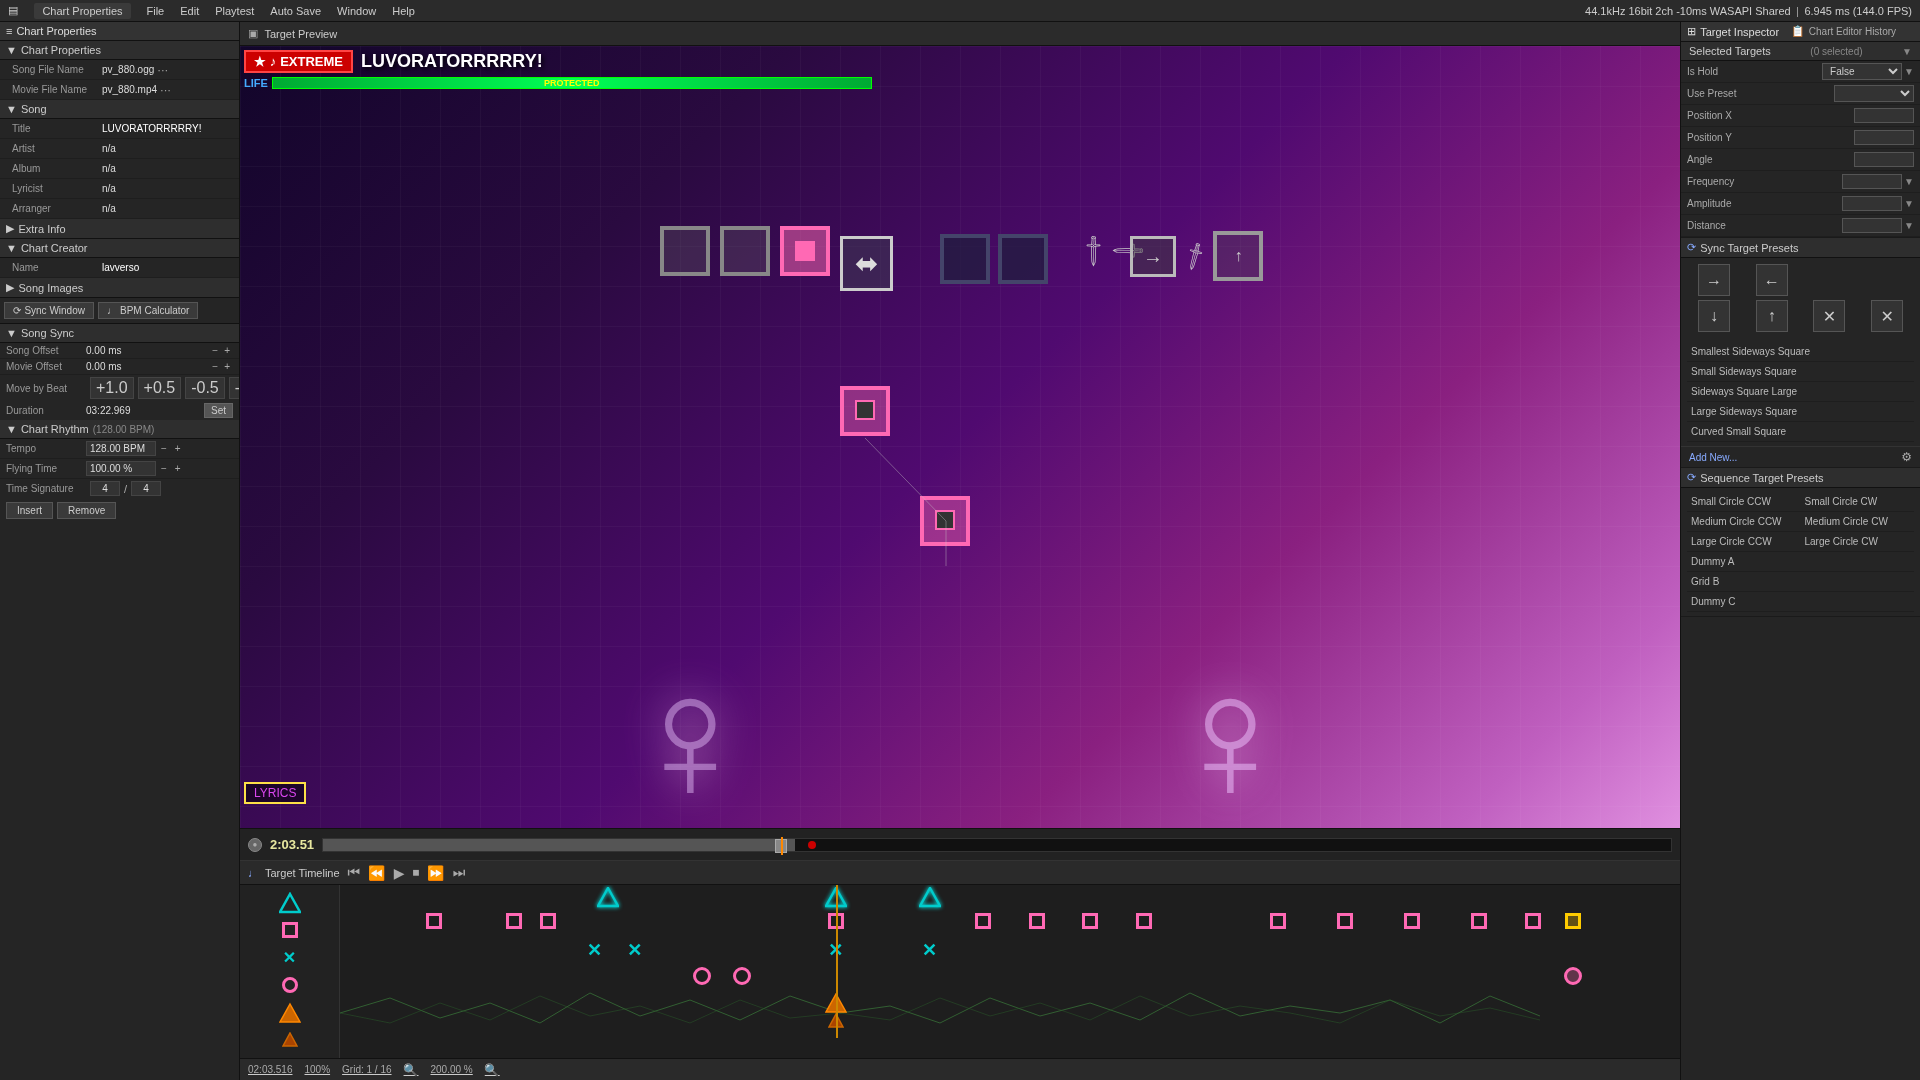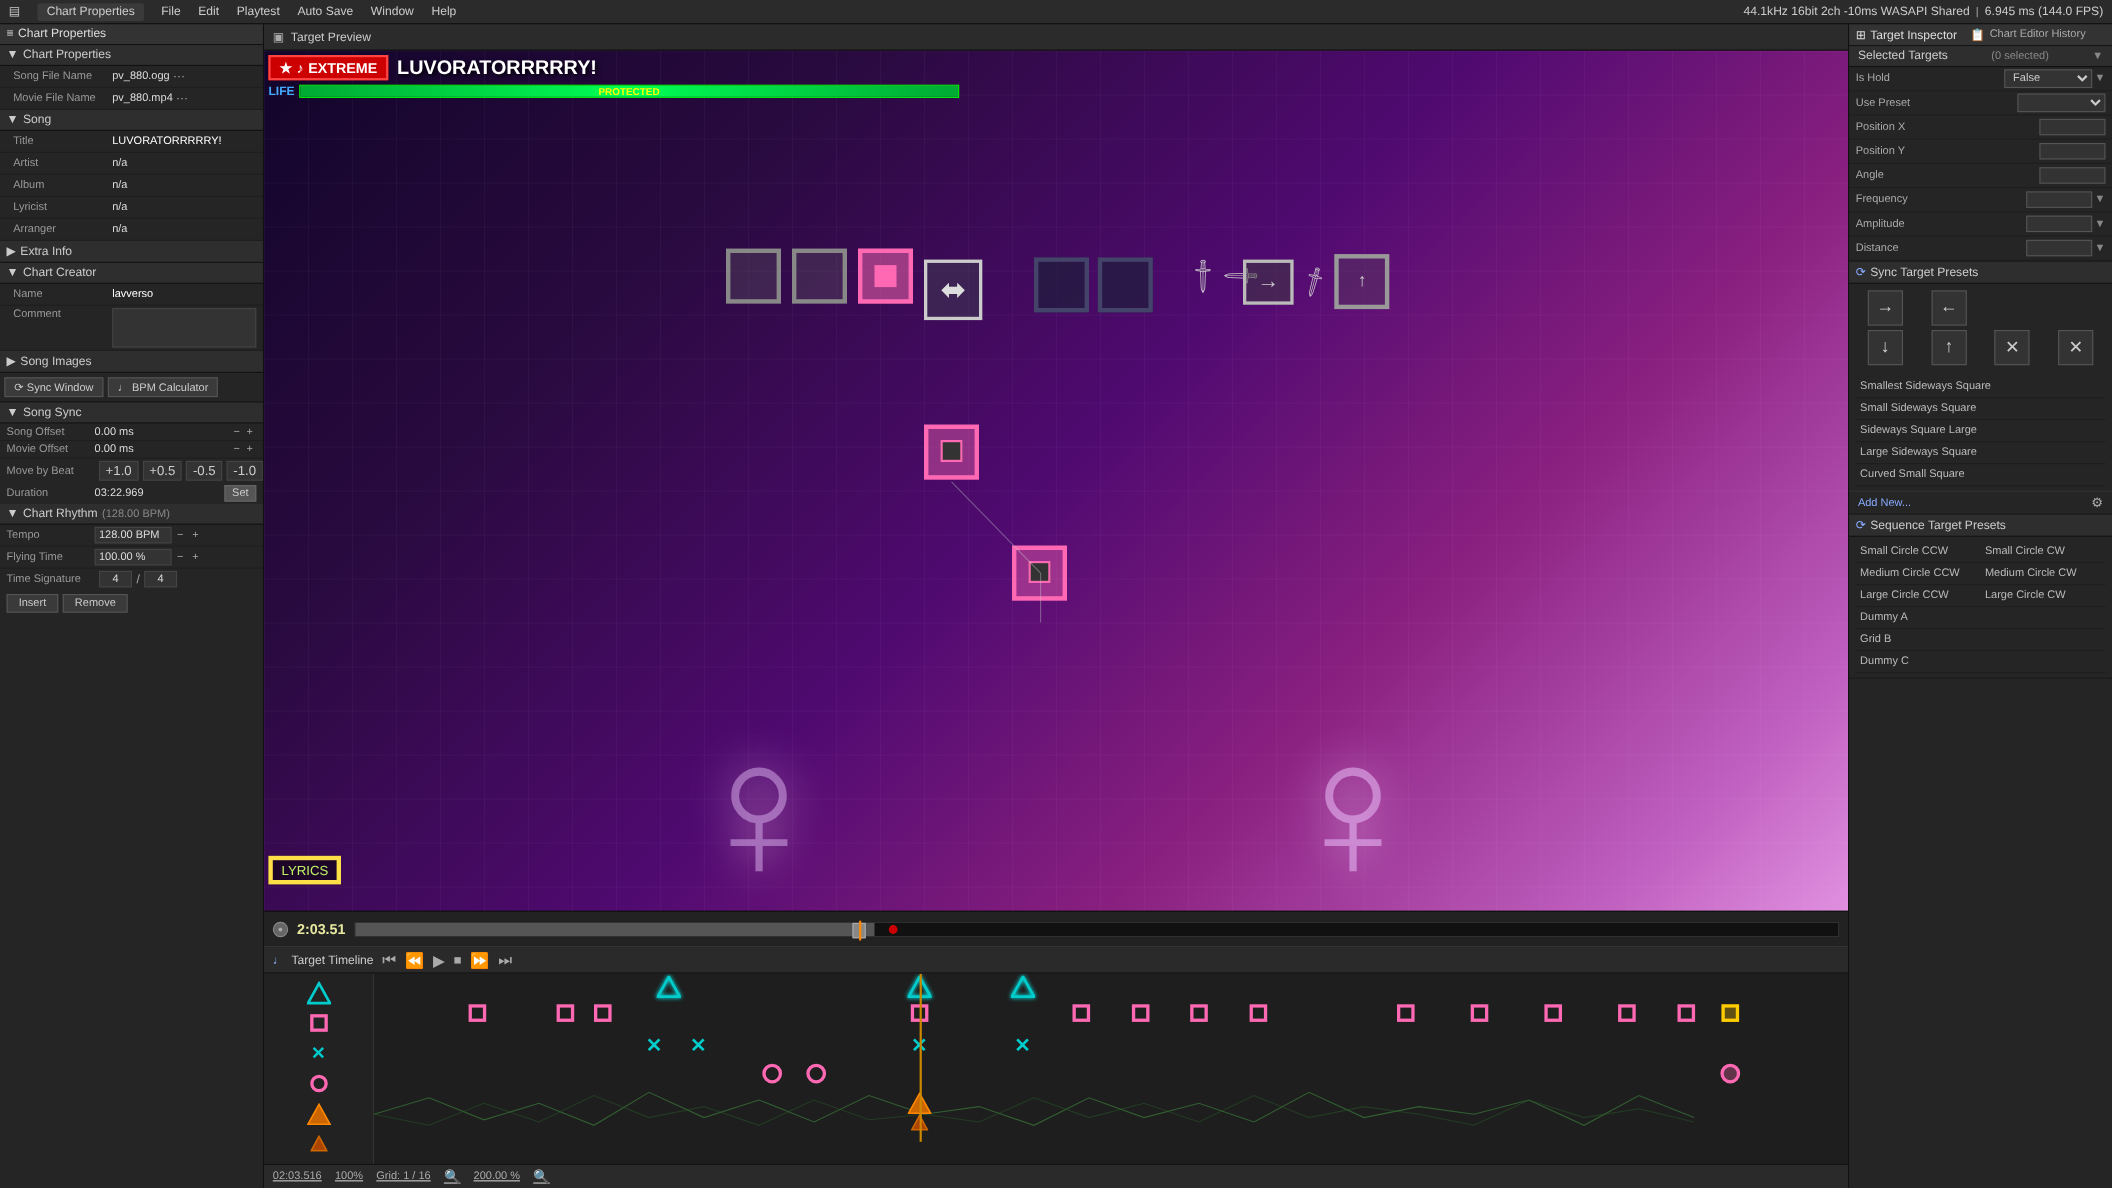--- a/index.html
+++ b/index.html
@@ -20,21 +20,21 @@
     .prop-row { display: flex; align-items: center; padding: 2px 6px 2px 12px; border-bottom: 1px solid #1e1e1e; min-height: 20px; }
     .prop-label { color: #999; min-width: 90px; font-size: 10px; }
     .prop-value-text { color: #ddd; font-size: 10px; }
     .three-dot { color: #aaa; cursor: pointer; padding: 0 3px; }
     .sync-btn { background: #3a3a3a; border: 1px solid #555; color: #ccc; padding: 2px 8px; font-size: 10px; cursor: pointer; display: flex; align-items: center; gap: 3px; }
     .offset-row { display: flex; align-items: center; padding: 2px 6px; border-bottom: 1px solid #1e1e1e; }
     .offset-label { color: #999; min-width: 80px; font-size: 10px; }
     .offset-value { color: #ddd; font-size: 10px; flex: 1; }
     .offset-btn { color: #aaa; padding: 0 3px; cursor: pointer; font-size: 10px; }
     .beat-row { display: flex; align-items: center; padding: 2px 6px; gap: 4px; }
-    .beat-btn { background: #333; border: 1px solid #444; color: #ccc; padding: 1px 5px; font-size: 12px; cursor: pointer; }
+    .beat-btn { background: #333; border: 1px solid #444; color: #ccc; padding: 1px 5px; font-size: 16px; cursor: pointer; }
     .duration-row { display: flex; align-items: center; padding: 2px 6px; }
     .duration-label { color: #999; min-width: 80px; font-size: 10px; }
     .duration-value { color: #ddd; font-size: 10px; flex: 1; }
     .set-btn { background: #555; border: 1px solid #666; color: #ccc; padding: 1px 6px; font-size: 10px; cursor: pointer; }
 
     
     .rhythm-row { display: flex; align-items: center; padding: 2px 6px; border-bottom: 1px solid #1e1e1e; }
     .rhythm-label { color: #999; min-width: 80px; font-size: 10px; }
     .rhythm-ctrl { display: flex; align-items: center; gap: 2px; }
     .rhythm-input { background: #333; border: 1px solid #444; color: #ddd; font-size: 10px; padding: 1px 3px; width: 70px; }
@@ -183,24 +183,20 @@
     </div>
 
     <div class="section-header">
       <span>▼</span>
       <span>Chart Creator</span>
     </div>
     <div class="prop-row">
       <span class="prop-label">Name</span>
       <span class="prop-value-text" style="color:#fff;">lavverso</span>
     </div>
-    <div class="prop-row" style="align-items:flex-start; min-height:40px;">
-      <span class="prop-label">Comment</span>
-      <textarea style="background: rgb(51, 51, 51); border: 1px solid rgb(68, 68, 68); color: rgb(221, 221, 221); font-size: 10px; width: 100%; height: 36px; resize: none;"></textarea>
-    </div>
 
     <div class="section-header">
       <span>▶</span>
       <span>Song Images</span>
     </div>
 
     <div style="display:flex; gap:4px; padding:4px; border-bottom:1px solid #111;">
       <button class="sync-btn">
         <span>⟳</span>
         <span>Sync Window</span>
@@ -347,21 +343,21 @@
 
         <div style="position:absolute;top:450px;left:680px;width:50px;height:50px;border:4px solid #ff69b4;background:rgba(255,105,180,0.4);">
           <div style="width:20px;height:20px;background:#333;border:2px solid #ff69b4;margin:10px auto;"></div>
         </div>
 
         <svg style="position:absolute;top:0;left:0;width:100%;height:100%;pointer-events:none;">
           <line x1="625" y1="392" x2="706" y2="475" stroke="rgba(200,200,200,0.4)" stroke-width="1"></line>
           <line x1="706" y1="475" x2="706" y2="520" stroke="rgba(200,200,200,0.4)" stroke-width="1"></line>
         </svg>
 
-        <div style="position:absolute;bottom:24px;left:4px;background:rgba(0,0,0,0.5);color:#bef264;font-size:12px;padding:2px 8px;border:4px solid #fde047;">LYRICS</div>
+        <div style="position:absolute;bottom:24px;left:4px;background:rgba(0,0,0,0.5);color:#d946ef;font-size:12px;padding:2px 8px;border:2px solid #fde047;">LYRICS</div>
       </div>
     </div>
 
     <div class="bottom-bar">
       <div style="width:14px;height:14px;border-radius:50%;background:#666;border:1px solid #888;display:flex;align-items:center;justify-content:center;font-size:8px;color:#aaa;">●</div>
       <span style="color:#e8e8a0;font-size:13px;font-weight:bold;">2:03.51</span>
       <div class="progress-bar-container">
         <div class="progress-fill"></div>
         <div style="position:absolute;top:0;left:34%;width:12px;height:14px;background:#888;border:1px solid #aaa;transform:translateX(-50%);"></div>
         <div style="position:absolute;top:-2px;left:34%;width:2px;height:18px;background:#ff8800;"></div>

